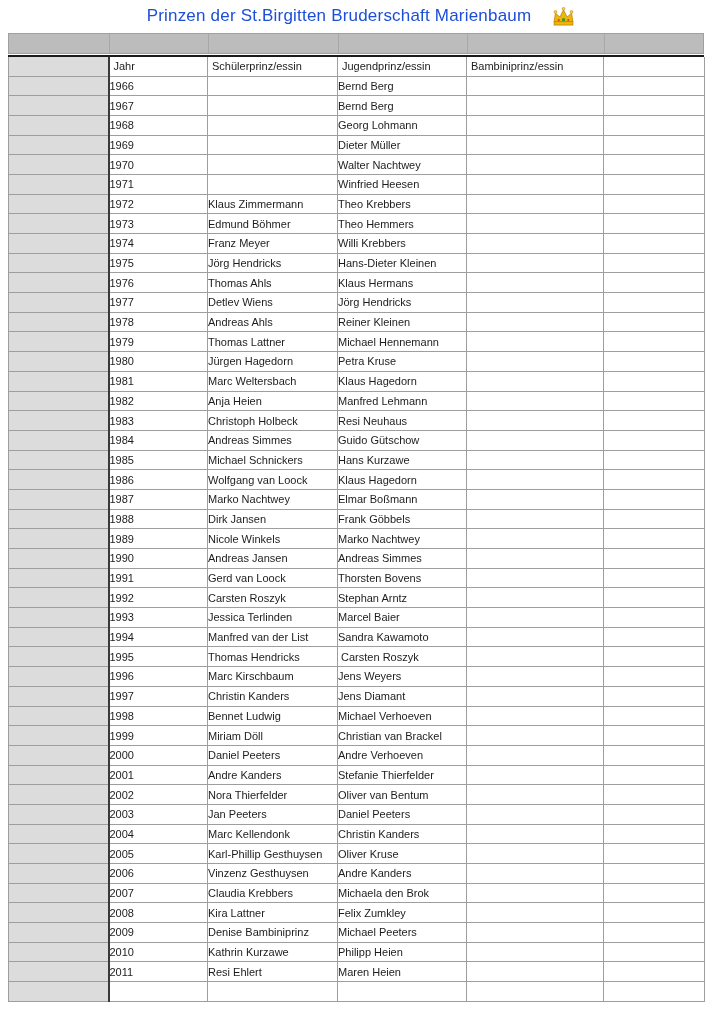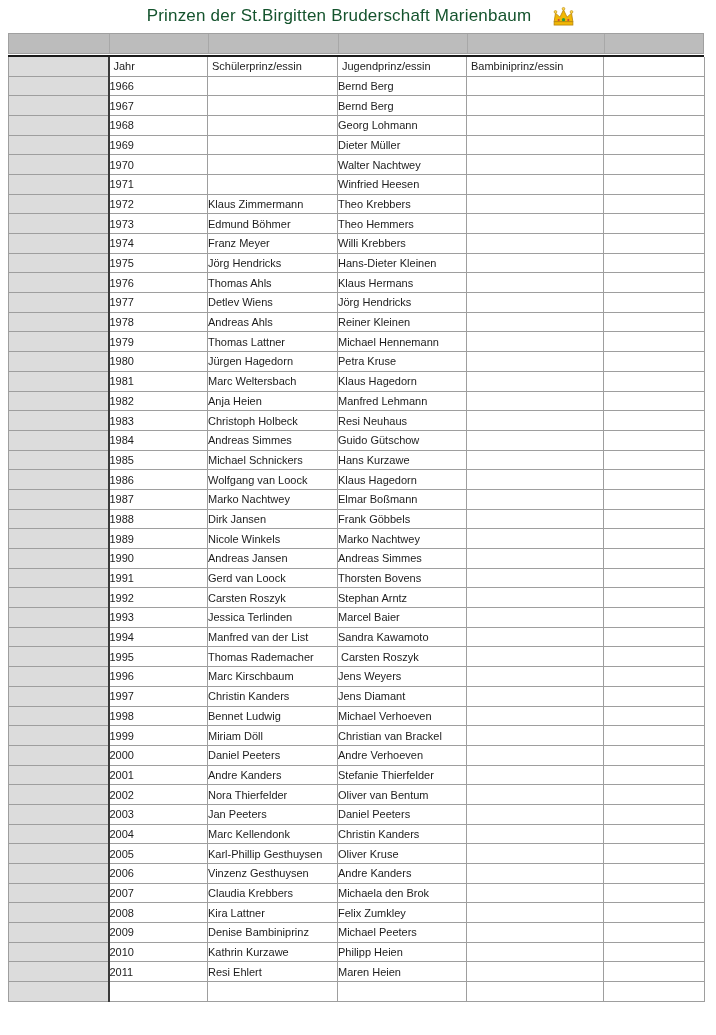--- a/index.html
+++ b/index.html
@@ -28,21 +28,21 @@
     height: 26px;
     display: flex;
     justify-content: center;
     align-items: center;
     gap: 13px;
   }
   .title {
     margin: 7px;
     font-size: 17px;
     font-weight: 400;
-    color: #14532d;
+    color: #1d4ed8;
     letter-spacing: 0.2px;
     white-space: nowrap;
   }
   .crown {
     width: 25px;
     height: 21px;
     display: block;
   }
   .table-area {
     position: absolute;
@@ -376,21 +376,21 @@
             <td class="c-label"></td>
             <td class="c-year">1994</td>
             <td class="c-name">Manfred van der List</td>
             <td class="c-name">Sandra Kawamoto</td>
             <td class="c-name"></td>
             <td class="c-name"></td>
           </tr>
           <tr>
             <td class="c-label"></td>
             <td class="c-year">1995</td>
-            <td class="c-name">Thomas Rademacher</td>
+            <td class="c-name">Thomas Hendricks</td>
             <td class="c-name"> Carsten Roszyk</td>
             <td class="c-name"></td>
             <td class="c-name"></td>
           </tr>
           <tr>
             <td class="c-label"></td>
             <td class="c-year">1996</td>
             <td class="c-name">Marc Kirschbaum</td>
             <td class="c-name">Jens Weyers</td>
             <td class="c-name"></td>

